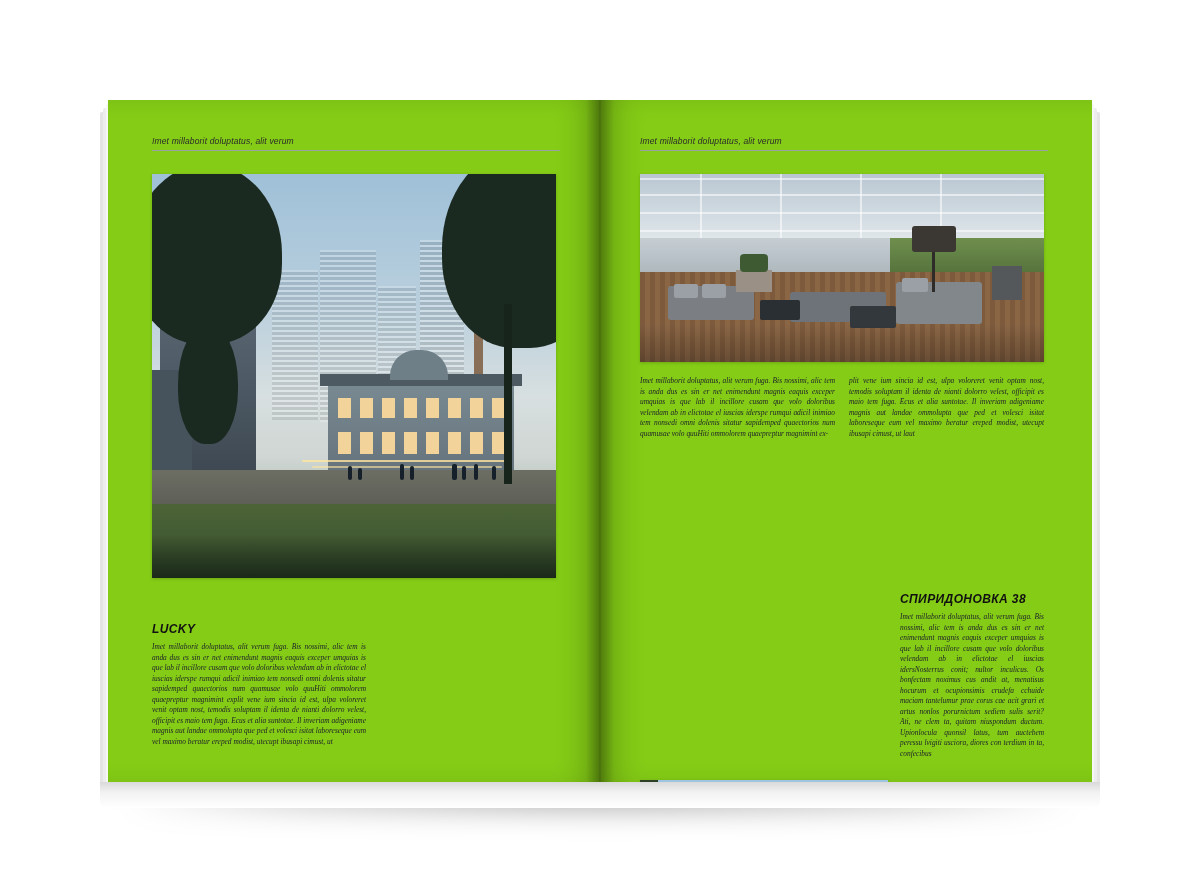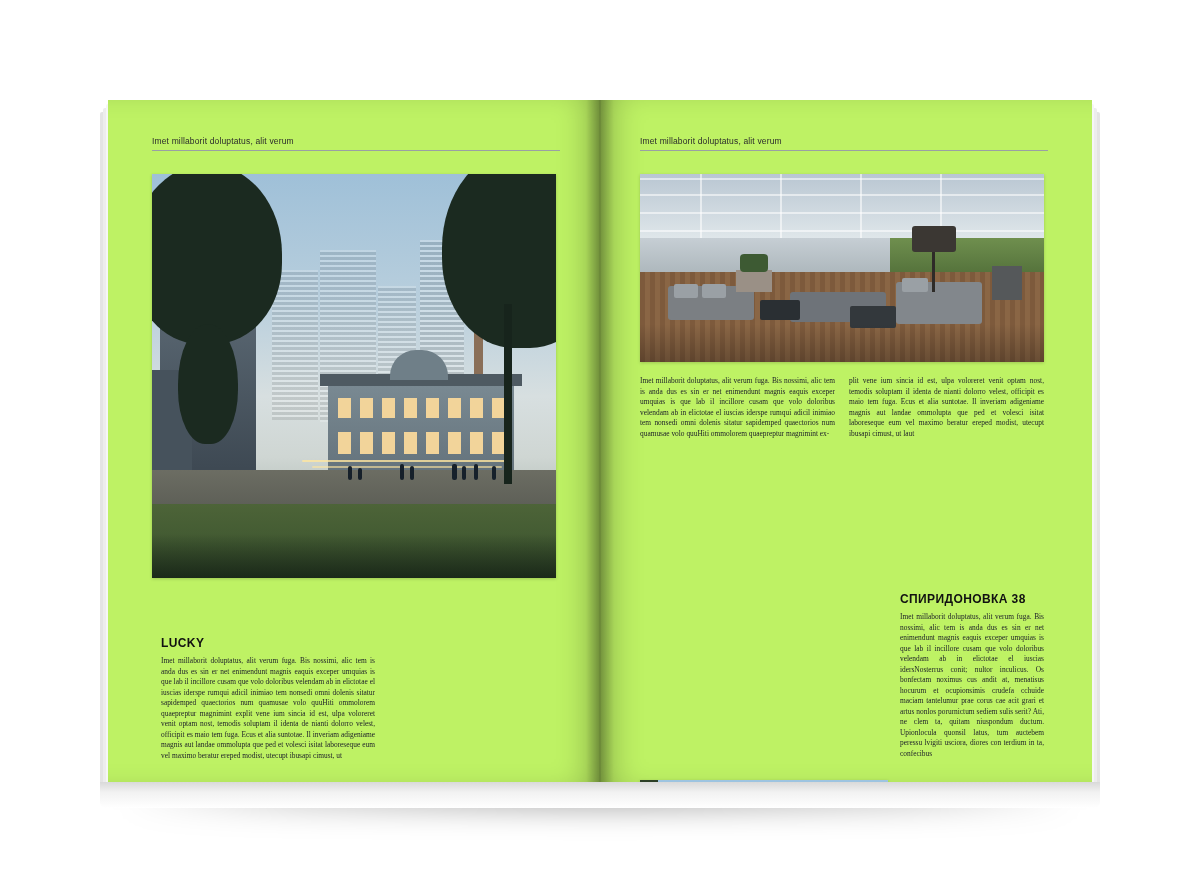--- a/index.html
+++ b/index.html
@@ -37,22 +37,23 @@
   .stack.left-2{left:3px;  top:8px;  width:498px;height:680px; background:#ededed;}
   .stack.left-3{left:6px;  top:4px;  width:496px;height:680px; background:#f6f6f6;}
   .stack.right-1{left:500px;top:12px; width:500px;height:680px; background:#e4e4e4;}
   .stack.right-2{left:499px;top:8px;  width:498px;height:680px; background:#ededed;}
   .stack.right-3{left:498px;top:4px;  width:496px;height:680px; background:#f6f6f6;}
 
   .page{
     position:absolute;
     top:0;
     width:492px;height:682px;
-    background:#bef264;
+    background:#84cc16;
     overflow:hidden;
+    font-style:italic;
   }
   .page.left{left:8px;
     box-shadow: inset -26px 0 34px -18px rgba(0,0,0,0.33);
   }
   .page.right{left:500px;
     box-shadow: inset 26px 0 34px -18px rgba(0,0,0,0.33);
   }
   .gutter{
     position:absolute;left:486px;top:0;width:28px;height:682px;
     background:linear-gradient(to right, rgba(0,0,0,0.0) 0%, rgba(0,0,0,0.22) 45%, rgba(0,0,0,0.30) 50%, rgba(0,0,0,0.20) 55%, rgba(0,0,0,0.0) 100%);
@@ -194,21 +195,21 @@
         <div class="person" style="left:340px;top:292px;width:4px;height:14px;"></div>
         <div class="person" style="left:352px;top:290px;width:5px;height:16px;"></div>
 
         <div class="tree" style="left:-20px;top:-10px;width:150px;height:180px;"></div>
         <div class="tree" style="left:290px;top:-26px;width:160px;height:200px;"></div>
         <div class="abs" style="left:352px;top:130px;width:8px;height:180px;background:#17241c;"></div>
         <div class="tree" style="left:26px;top:150px;width:60px;height:120px;"></div>
         <div class="abs" style="left:0;top:360px;width:404px;height:44px;background:linear-gradient(to bottom,rgba(35,52,30,.0),rgba(22,34,22,.85));"></div>
       </div>
 
-      <div class="blocktext" style="left:44px;top:536px;width:214px;margin-left:9px;">
+      <div class="blocktext" style="left:44px;top:522px;width:214px;">
         <h2 class="head">LUCKY</h2>
         <p class="body">Imet millaborit doluptatus, alit verum fuga. Bis nossimi, alic tem is anda dus es sin er net enimendunt magnis eaquis exceper umquias is que lab il incillore cusam que volo doloribus velendam ab in elictotae el iuscias iderspe rumqui adicil inimiao tem nonsedi omni dolenis sitatur sapidemped quaectorios num quamusae volo quuHiti ommolorem quaepreptur magnimint explit vene ium sincia id est, ulpa voloreret venit optam nost, temodis soluptam il identa de nianti dolorro velest, officipit es maio tem fuga. Ecus et alia suntotae. Il inveriam adigeniame magnis aut landae ommolupta que ped et volesci isitat laboreseque eum vel maximo beratur ereped modist, utecupt ibusapi cimust, ut</p>
       </div>
     </div>
 
     <div class="page right">
       <div class="pg-inner">
         <div class="runhead">Imet millaborit doluptatus, alit verum</div>
       </div>
 

